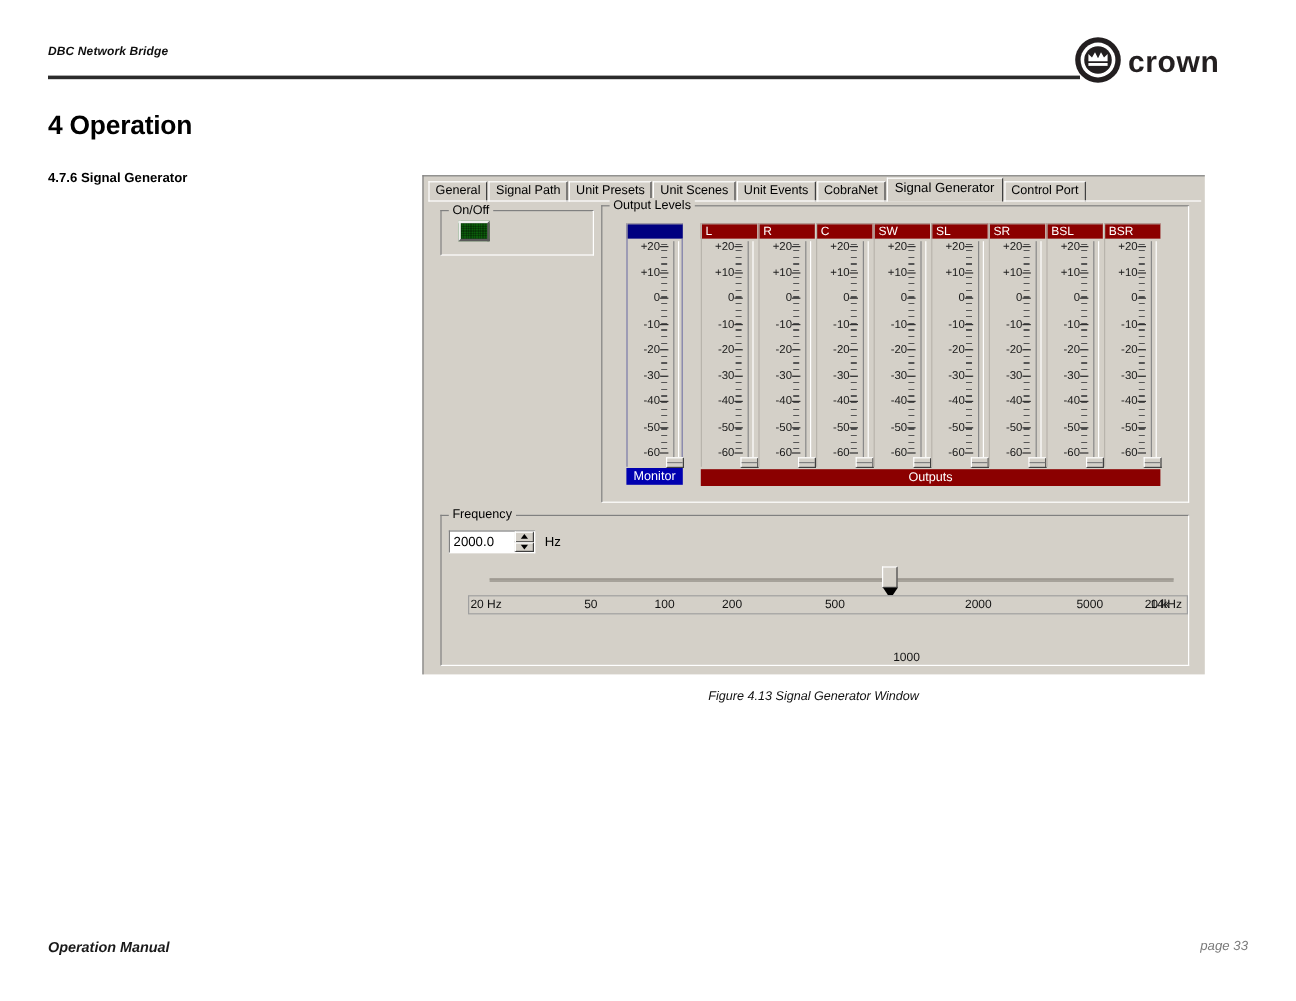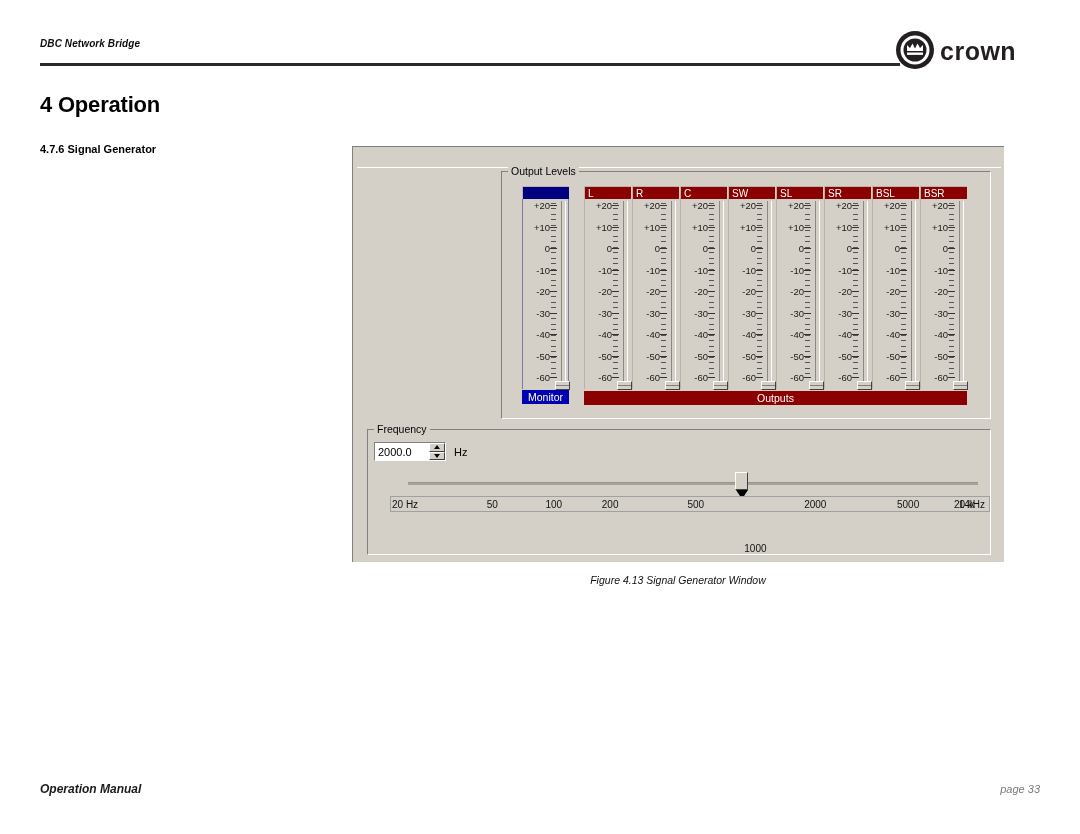--- a/index.html
+++ b/index.html
@@ -502,22 +502,36 @@
 </div>
 
 <div id="chapter-title">4 Operation</div>
 
 <div id="text-column">
   <div id="section-heading">4.7.6 Signal Generator</div>
 </div>
 
 <div id="app-window">
 
+  <div id="tab-strip">
+      <div class="tab">General</div>
+      <div class="tab">Signal Path</div>
+      <div class="tab">Unit Presets</div>
+      <div class="tab">Unit Scenes</div>
+      <div class="tab">Unit Events</div>
+      <div class="tab">CobraNet</div>
+      <div class="tab active">Signal Generator</div>
+      <div class="tab">Control Port</div>
+    </div>
   <div id="tab-underline"></div>
 
+  <div class="groupbox" id="gb-onoff">
+    <span class="gb-label">On/Off</span>
+    <div id="onoff-button"></div>
+  </div>
 
 
   <div class="groupbox" id="gb-levels">
     <span class="gb-label">Output Levels</span>
     <div id="monitor-strip">
         <div class="chan-head monitor"></div>
         <div class="chan-body monitor">
           <div class="scale-labels">
             <span style="top: 6px;">+20</span>
             <span style="top: 27.5px;">+10</span>

